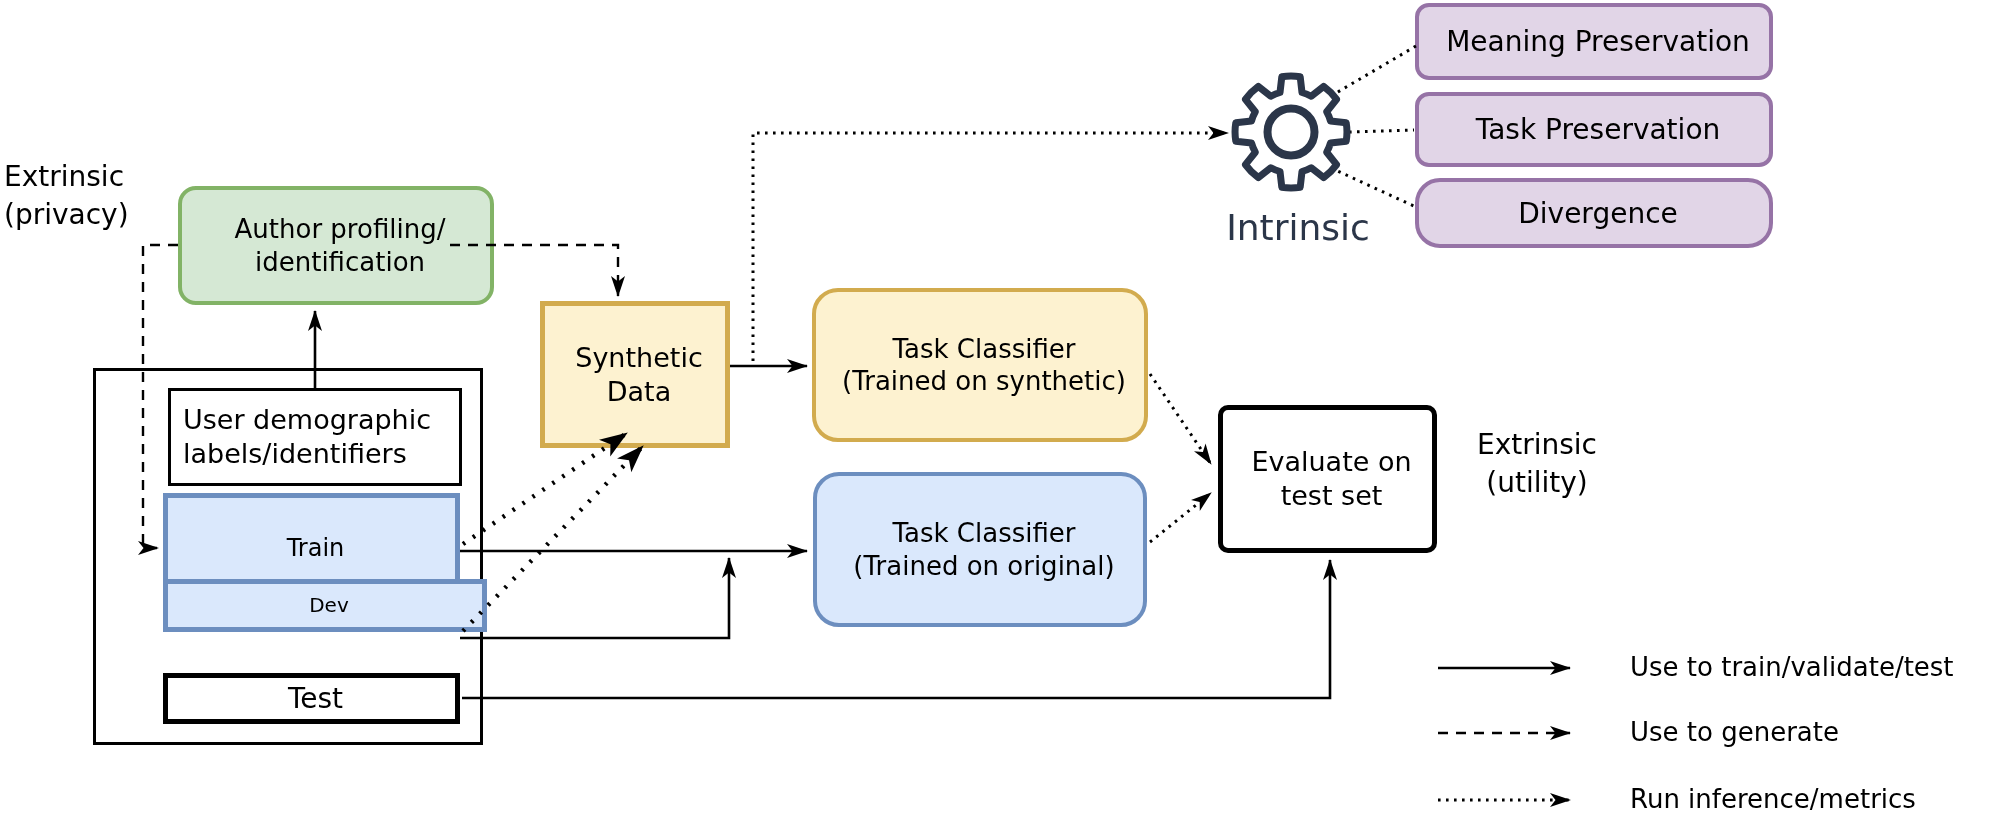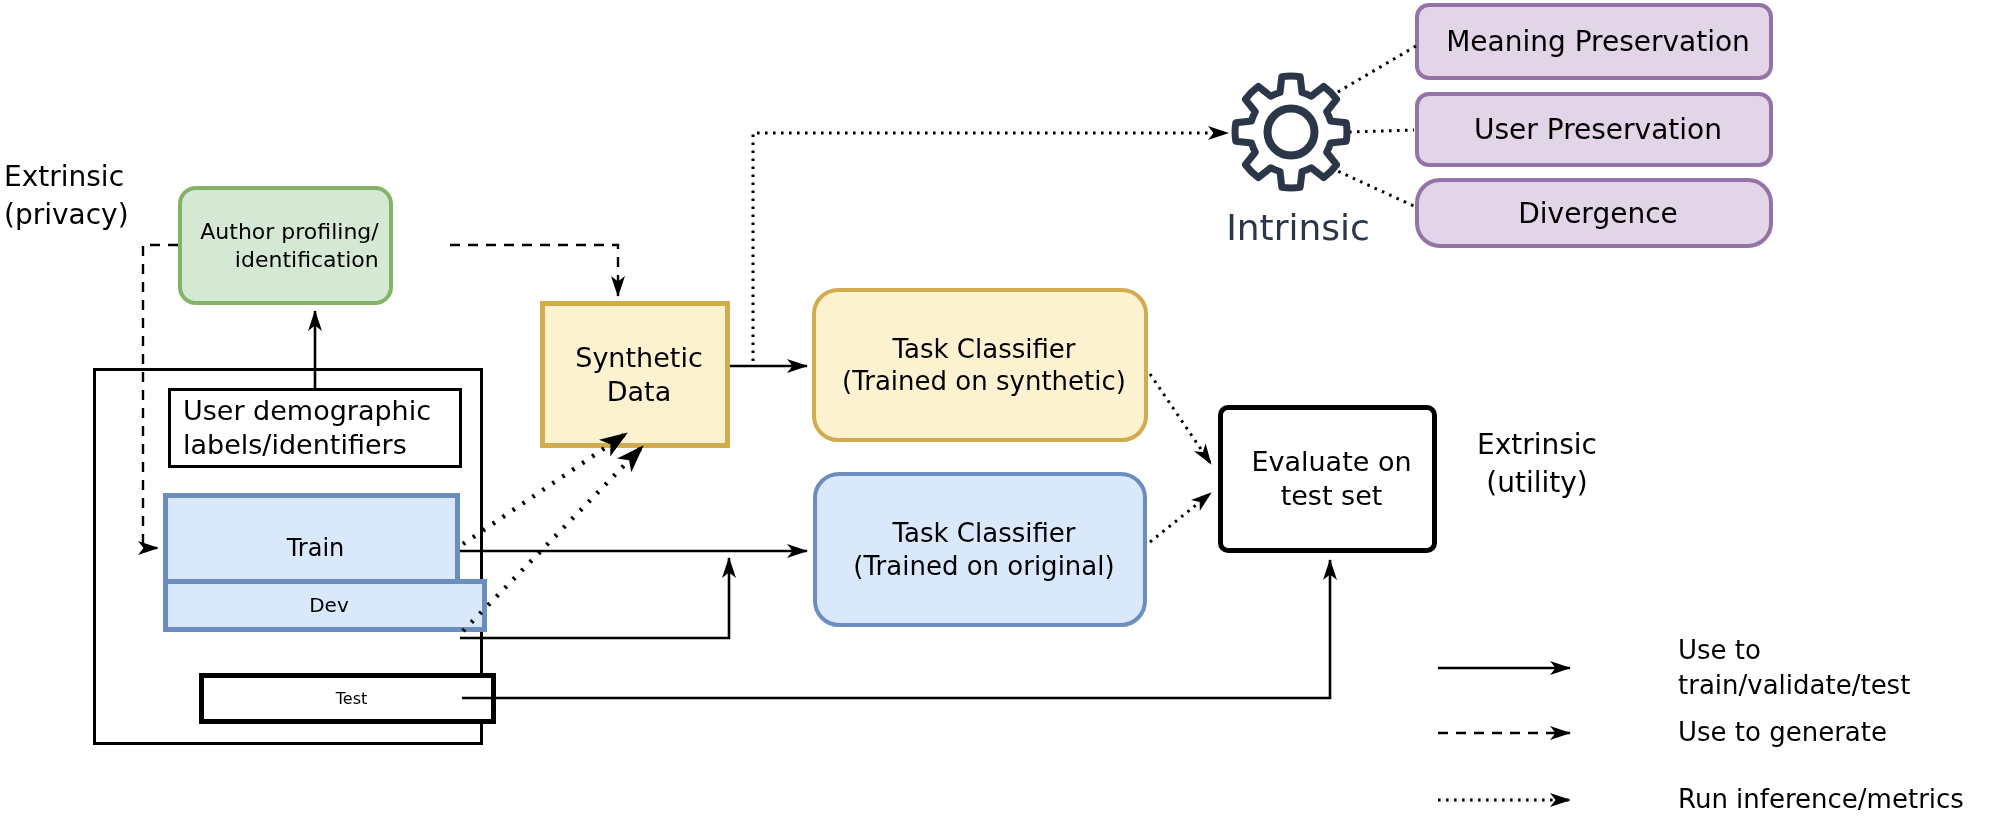--- a/index.html
+++ b/index.html
@@ -12,48 +12,48 @@
     position:absolute;box-sizing:border-box;
     display:flex;align-items:center;justify-content:center;
     text-align:center;white-space:pre-line;line-height:1.25;
     background:#fff;
     padding-left:8px;
   }
   .lbl{
     position:absolute;white-space:pre-line;line-height:1.35;
   }
   
-  .author{left:178px;top:186px;width:215px;height:119px;font-size:22px;
-    background:var(--green-fill);border:4px solid var(--green-border);border-radius:18px;text-align:right;}
+  .author{left:178px;top:186px;width:316px;height:119px;font-size:26px;
+    background:var(--green-fill);border:4px solid var(--green-border);border-radius:18px;}
   .container-box{left:93px;top:368px;width:390px;height:377px;border:3px solid #000;background:#fff;}
-  .userdemo{left:168px;top:388px;width:294px;height:80px;font-size:27px;border:3px solid #000;
+  .userdemo{left:168px;top:388px;width:294px;height:98px;font-size:27px;border:3px solid #000;
     justify-content:flex-start;text-align:left;padding-left:12px;}
   .train{left:163px;top:493px;width:297px;height:109px;font-size:24px;
     background:var(--blue-fill);border:5px solid var(--blue-border);}
   .dev{left:163px;top:579px;width:324px;height:53px;font-size:20px;
     background:var(--blue-fill);border:5px solid var(--blue-border);}
-  .test{left:163px;top:673px;width:297px;height:51px;font-size:16px;border:5px solid #000;margin-left:36px;}
+  .test{left:163px;top:673px;width:297px;height:51px;font-size:28px;border:5px solid #000;}
   .synthetic{left:540px;top:301px;width:190px;height:147px;font-size:27px;
     background:var(--yellow-fill);border:5px solid var(--yellow-border);}
   .cl-syn{left:812px;top:288px;width:336px;height:154px;font-size:26px;border-radius:26px;
     background:var(--yellow-fill);border:4.5px solid var(--yellow-border);}
   .cl-orig{left:813px;top:472px;width:334px;height:155px;font-size:26px;border-radius:26px;
     background:var(--blue-fill);border:4.5px solid var(--blue-border);}
   .evaluate{left:1218px;top:405px;width:219px;height:148px;font-size:27px;
     border:5px solid #000;border-radius:10px;}
   .metric{left:1415px;width:358px;font-size:28px;
     background:var(--purple-fill);border:4px solid var(--purple-border);border-radius:14px;}
   .metric.m0{top:3px;height:77px;}
   .metric.m1{top:92px;height:75px;}
   .metric.m2{top:178px;height:70px;border-radius:25px;}
   
   .extr-priv{left:4px;top:158px;font-size:28px;}
   .extr-util{left:1452px;top:426px;width:170px;font-size:28px;text-align:center;}
   .intrinsic{left:1198px;top:204px;width:200px;font-size:36px;text-align:center;color:var(--slate);}
-  .leg-lbl{left:1630px;height:36px;display:flex;align-items:center;font-size:26px;margin-left:48px;}
+  .leg-lbl{left:1630px;height:36px;display:flex;align-items:center;font-size:26px;}
   .leg-0{top:650px;} .leg-1{top:715px;} .leg-2{top:782px;}
   
   svg.overlay{position:absolute;left:0;top:0;z-index:6;pointer-events:none;}
   .edge{fill:none;stroke:#000;}
   .e-solid{stroke-width:2.6px;}
   .e-dashed{stroke-width:2.4px;stroke-dasharray:10 8;}
   .e-dotfine{stroke-width:3px;stroke-dasharray:2.6 5.4;}
   .e-dotthick{stroke-width:4.5px;stroke-dasharray:2.5 9.5;}
   .gear-body{fill:#fff;stroke:var(--slate);stroke-width:7px;stroke-linejoin:round;}
   .gear-ring{fill:none;stroke:var(--slate);stroke-width:8px;}
@@ -78,21 +78,21 @@
 <div class="node synthetic">Synthetic
 Data</div>
 <div class="node cl-syn">Task Classifier
 (Trained on synthetic)</div>
 <div class="node cl-orig">Task Classifier
 (Trained on original)</div>
 <div class="node evaluate">Evaluate on
 test set</div>
 
 <div class="node metric m0">Meaning Preservation</div>
-<div class="node metric m1">User Preservation</div>
+<div class="node metric m1">Task Preservation</div>
 <div class="node metric m2">Divergence</div>
 
 <div class="lbl leg-lbl leg-0">Use to train/validate/test</div>
 <div class="lbl leg-lbl leg-1">Use to generate</div>
 <div class="lbl leg-lbl leg-2">Run inference/metrics</div>
 
 <svg class="overlay" width="2000" height="820" viewBox="0 0 2000 820">
   <defs>
     <marker id="ah" markerUnits="userSpaceOnUse" markerWidth="24" markerHeight="18" refX="21" refY="8" orient="auto">
       <path d="M1 1 L22 8 L1 15 L6.5 8 Z" fill="#000"></path>

